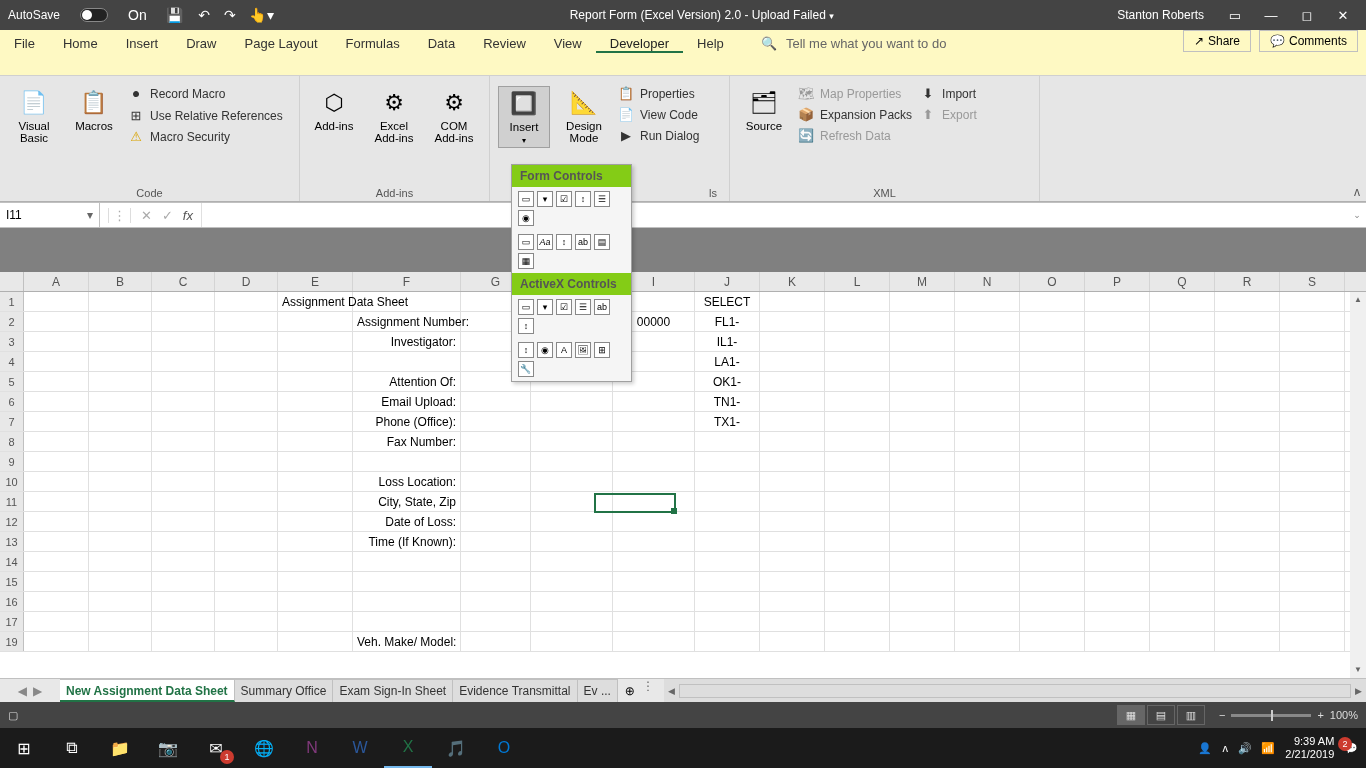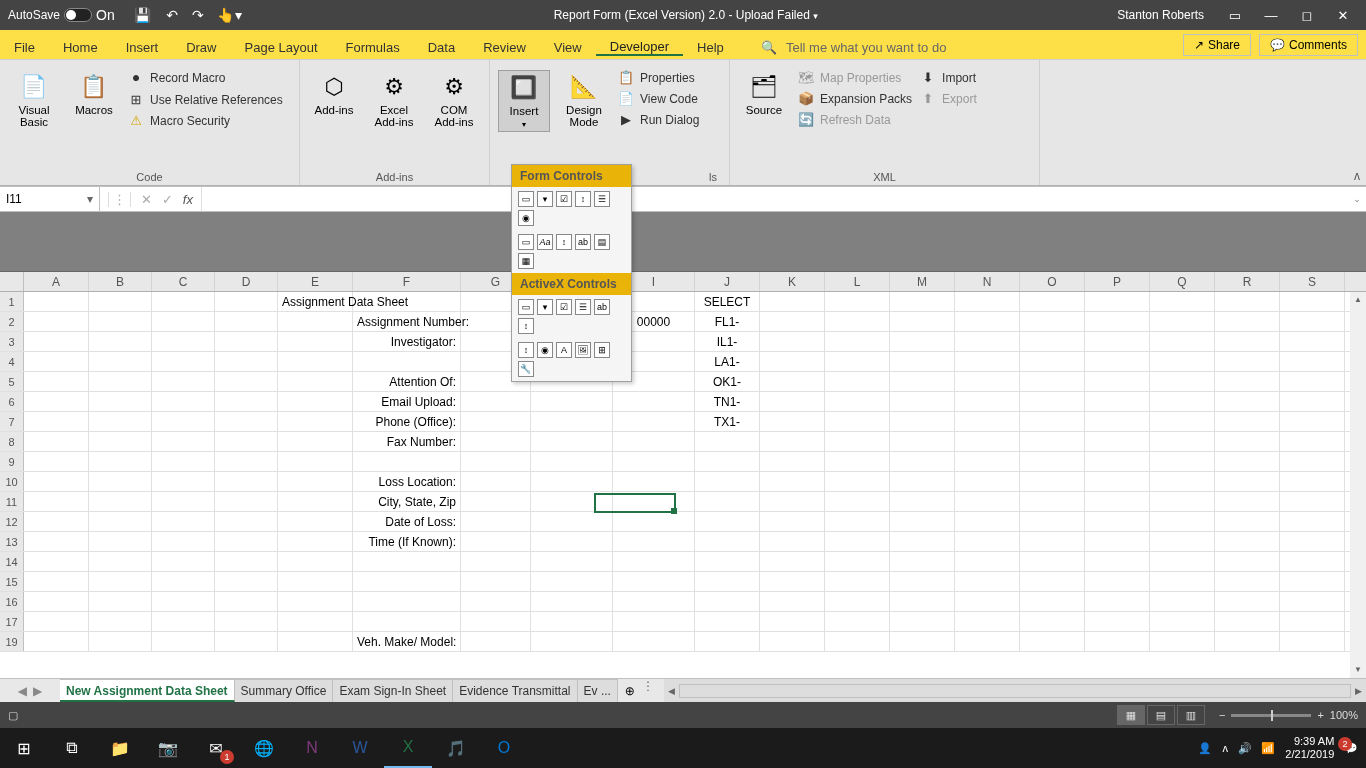--- a/index.html
+++ b/index.html
@@ -1,31 +1,31 @@
 <!DOCTYPE html>
 <html><head>
 <meta charset="utf-8">
 <style>
 * { margin: 0; padding: 0; box-sizing: border-box; font-family: "Segoe UI", sans-serif; }
 body { width: 1366px; height: 768px; overflow: hidden; background: #fff; position: relative; }
 
 
 .titlebar { height: 30px; background: #444; color: #fff; display: flex; align-items: center; font-size: 12px; }
-.titlebar .autosave { display: flex; align-items: center; gap: 4px; padding: 0 8px; }
+.titlebar .autosave { display: flex; align-items: center; gap: 20px; padding: 0 8px; }
 .toggle { width: 28px; height: 14px; background: #222; border-radius: 7px; position: relative; border: 1px solid #888; }
 .toggle::after { content: ''; position: absolute; width: 10px; height: 10px; background: #fff; border-radius: 50%; top: 1px; left: 1px; }
 .titlebar .qat { display: flex; gap: 14px; padding: 0 12px; }
 .titlebar .qat span { font-size: 14px; }
 .titlebar .title-center { flex: 1; text-align: center; }
 .titlebar .win-controls { display: flex; gap: 18px; padding: 0 14px; font-size: 13px; align-items: center;}
 .titlebar .win-controls .wc { width: 18px; text-align: center;}
 .user-name { margin-right: 8px; font-size: 12px;}
 
 
-.ribbon-tabs { height: 30px; background: #fde047; display: flex; align-items: center; font-size: 13px; border-bottom: 1px solid #d0d0d0; }
+.ribbon-tabs { height: 46px; background: #fef9c3; display: flex; align-items: flex-start; font-size: 13px; border-bottom: 1px solid #d0d0d0; }
 .ribbon-tabs .tab { padding: 6px 14px 0; cursor: pointer; color: #333; }
 .ribbon-tabs .tab.active { color: #222; border-bottom: 2px solid #217346; font-weight: 400;}
 .ribbon-tabs .search { flex: 1; padding: 6px 0 0 24px; color: #666; display: flex; gap: 8px; }
 .ribbon-tabs .right-cmds { display: flex; align-items: center; gap: 8px; padding-right: 8px; }
 .ribbon-tabs .rcmd { border: 1px solid #c0c0c0; padding: 3px 10px; font-size: 12px; display: flex; gap: 4px; align-items: center; }
 
 
 .ribbon { height: 126px; background: #e6e6e6; display: flex; border-bottom: 1px solid #b0b0b0; position: relative; }
 .group { border-right: 1px solid #d0d0d0; display: flex; flex-direction: column; padding: 4px 8px 0; }
 .group-content { flex: 1; display: flex; align-items: flex-start; gap: 8px; padding-top: 6px;}
@@ -33,21 +33,21 @@
 .big-btn { display: flex; flex-direction: column; align-items: center; gap: 2px; width: 52px; font-size: 11.5px; text-align: center; cursor: pointer; padding: 2px;}
 .big-btn .icon { font-size: 22px; height: 30px; display: flex; align-items: center; justify-content: center;}
 .small-cmds { display: flex; flex-direction: column; gap: 6px; font-size: 12px; }
 .small-cmd { display: flex; align-items: center; gap: 6px; cursor: pointer; color: #333;}
 .small-cmd.disabled { color: #999; }
 .small-cmd .sicon { width: 16px; font-size: 13px; text-align: center;}
 .ribbon-collapse { position: absolute; right: 6px; bottom: 2px; font-size: 12px; color: #555;}
 
 
 .insert-popup { position: absolute; left: 511px; top: 164px; width: 121px; background: #f5f5f5; border: 1px solid #a0a0a0; box-shadow: 2px 2px 4px rgba(0,0,0,0.2); z-index: 100; font-size: 12px; }
-.insert-popup .section-label { font-weight: bold; color: #555; padding: 4px 8px; background: #eab308; }
+.insert-popup .section-label { font-weight: bold; color: #555; padding: 4px 8px; background: #84cc16; }
 .insert-popup .icon-row { display: flex; gap: 3px; padding: 4px 6px; flex-wrap: wrap;}
 .insert-popup .icon-row span { width: 16px; height: 16px; border: 1px solid #888; display: flex; align-items: center; justify-content: center; font-size: 9px; background: #fff;}
 
 
 .formula-bar { height: 26px; background: #fff; border-top: 1px solid #c0c0c0; border-bottom: 1px solid #c0c0c0; display: flex; align-items: stretch; }
 .name-box { width: 100px; border-right: 1px solid #c0c0c0; display: flex; align-items: center; padding: 0 6px; font-size: 12px; background: #fff; }
 .name-box .dd { margin-left: auto; color: #666; }
 .fx-controls { display: flex; align-items: center; padding: 0 8px; color: #aaa; gap: 10px; font-size: 13px; border-right: 1px solid #e0e0e0;}
 .formula-input { flex: 1; padding: 0 6px; display: flex; align-items: center; font-size: 12px; }
 

